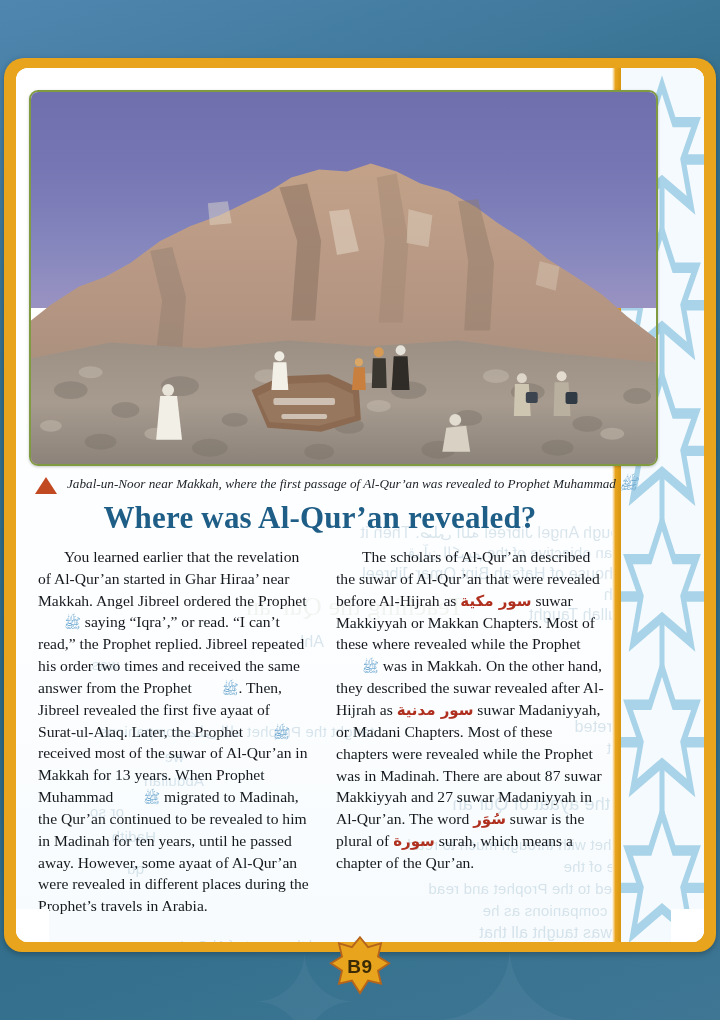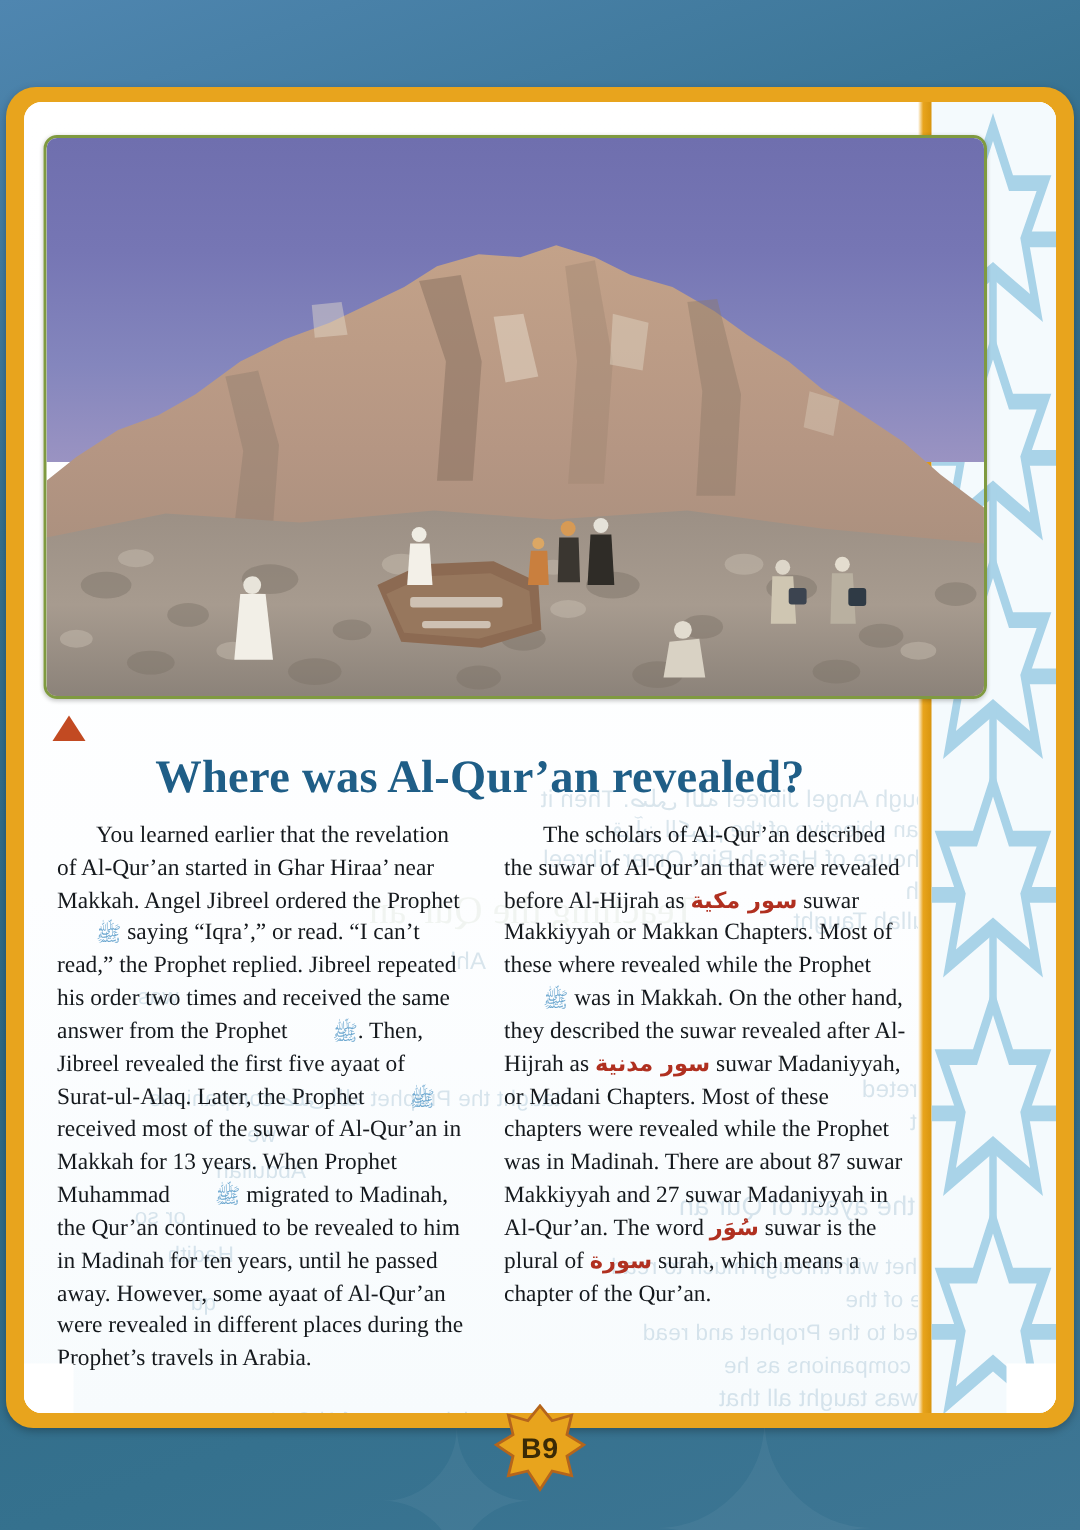--- a/index.html
+++ b/index.html
@@ -362,20 +362,24 @@
                 <ellipse cx="427" cy="330" rx="6" ry="6" fill="#e2dcd0"></ellipse>
                 <path d="M418,338 L438,336 L442,362 L414,362 Z" fill="#d9d2c4"></path>
               </g>
             </svg>
             <div class="ground" style="opacity:0"></div>
           </div>
         </div>
 
         <div class="caption-row">
           <div class="tri"></div>
+          <div class="caption-text">
+            <span>Jabal-un-Noor near Makkah, where the first passage of Al-Qur’an was revealed to Prophet Muhammad</span>
+            <span class="sallam">ﷺ</span>
+          </div>
         </div>
 
         <h1 class="heading">Where was Al-Qur’an revealed?</h1>
 
         <div class="columns">
           <div class="col" id="col-left">
               <p class="indent">You learned earlier that the revelation of Al-Qur’an started in Ghar Hiraa’ near Makkah. Angel Jibreel ordered the Prophet <span class="pbuh">ﷺ</span> saying “Iqra’,” or read. “I can’t read,” the Prophet replied. Jibreel repeated his order two times and received the same answer from the Prophet <span class="pbuh">ﷺ</span>. Then, Jibreel revealed the first five ayaat of Surat-ul-Alaq.  Later, the Prophet <span class="pbuh">ﷺ</span> received most of the suwar of Al-Qur’an in Makkah for 13 years.  When Prophet Muhammad <span class="pbuh">ﷺ</span> migrated to Madinah, the Qur’an continued to be revealed to him in Madinah for ten years, until he passed away. However, some ayaat of Al-Qur’an were revealed in different places during the Prophet’s travels in Arabia.</p>
             </div>
           <div class="col" id="col-right">
               <p class="indent">The scholars of Al-Qur’an described the suwar of Al-Qur’an that were revealed before Al-Hijrah as <span class="ar">سور مكية</span> suwar Makkiyyah or Makkan Chapters. Most of these where revealed while the Prophet <span class="pbuh">ﷺ</span> was in Makkah. On the other hand, they described the suwar revealed after Al-Hijrah as <span class="ar">سور مدنية</span> suwar Madaniyyah, or Madani Chapters. Most of these chapters were revealed while the Prophet was in Madinah. There are about 87 suwar Makkiyyah and 27 suwar Madaniyyah in Al-Qur’an.  The word <span class="ar">سُوَر</span> suwar is the plural of <span class="ar">سورة</span> surah, which means a chapter of the Qur’an.</p>

